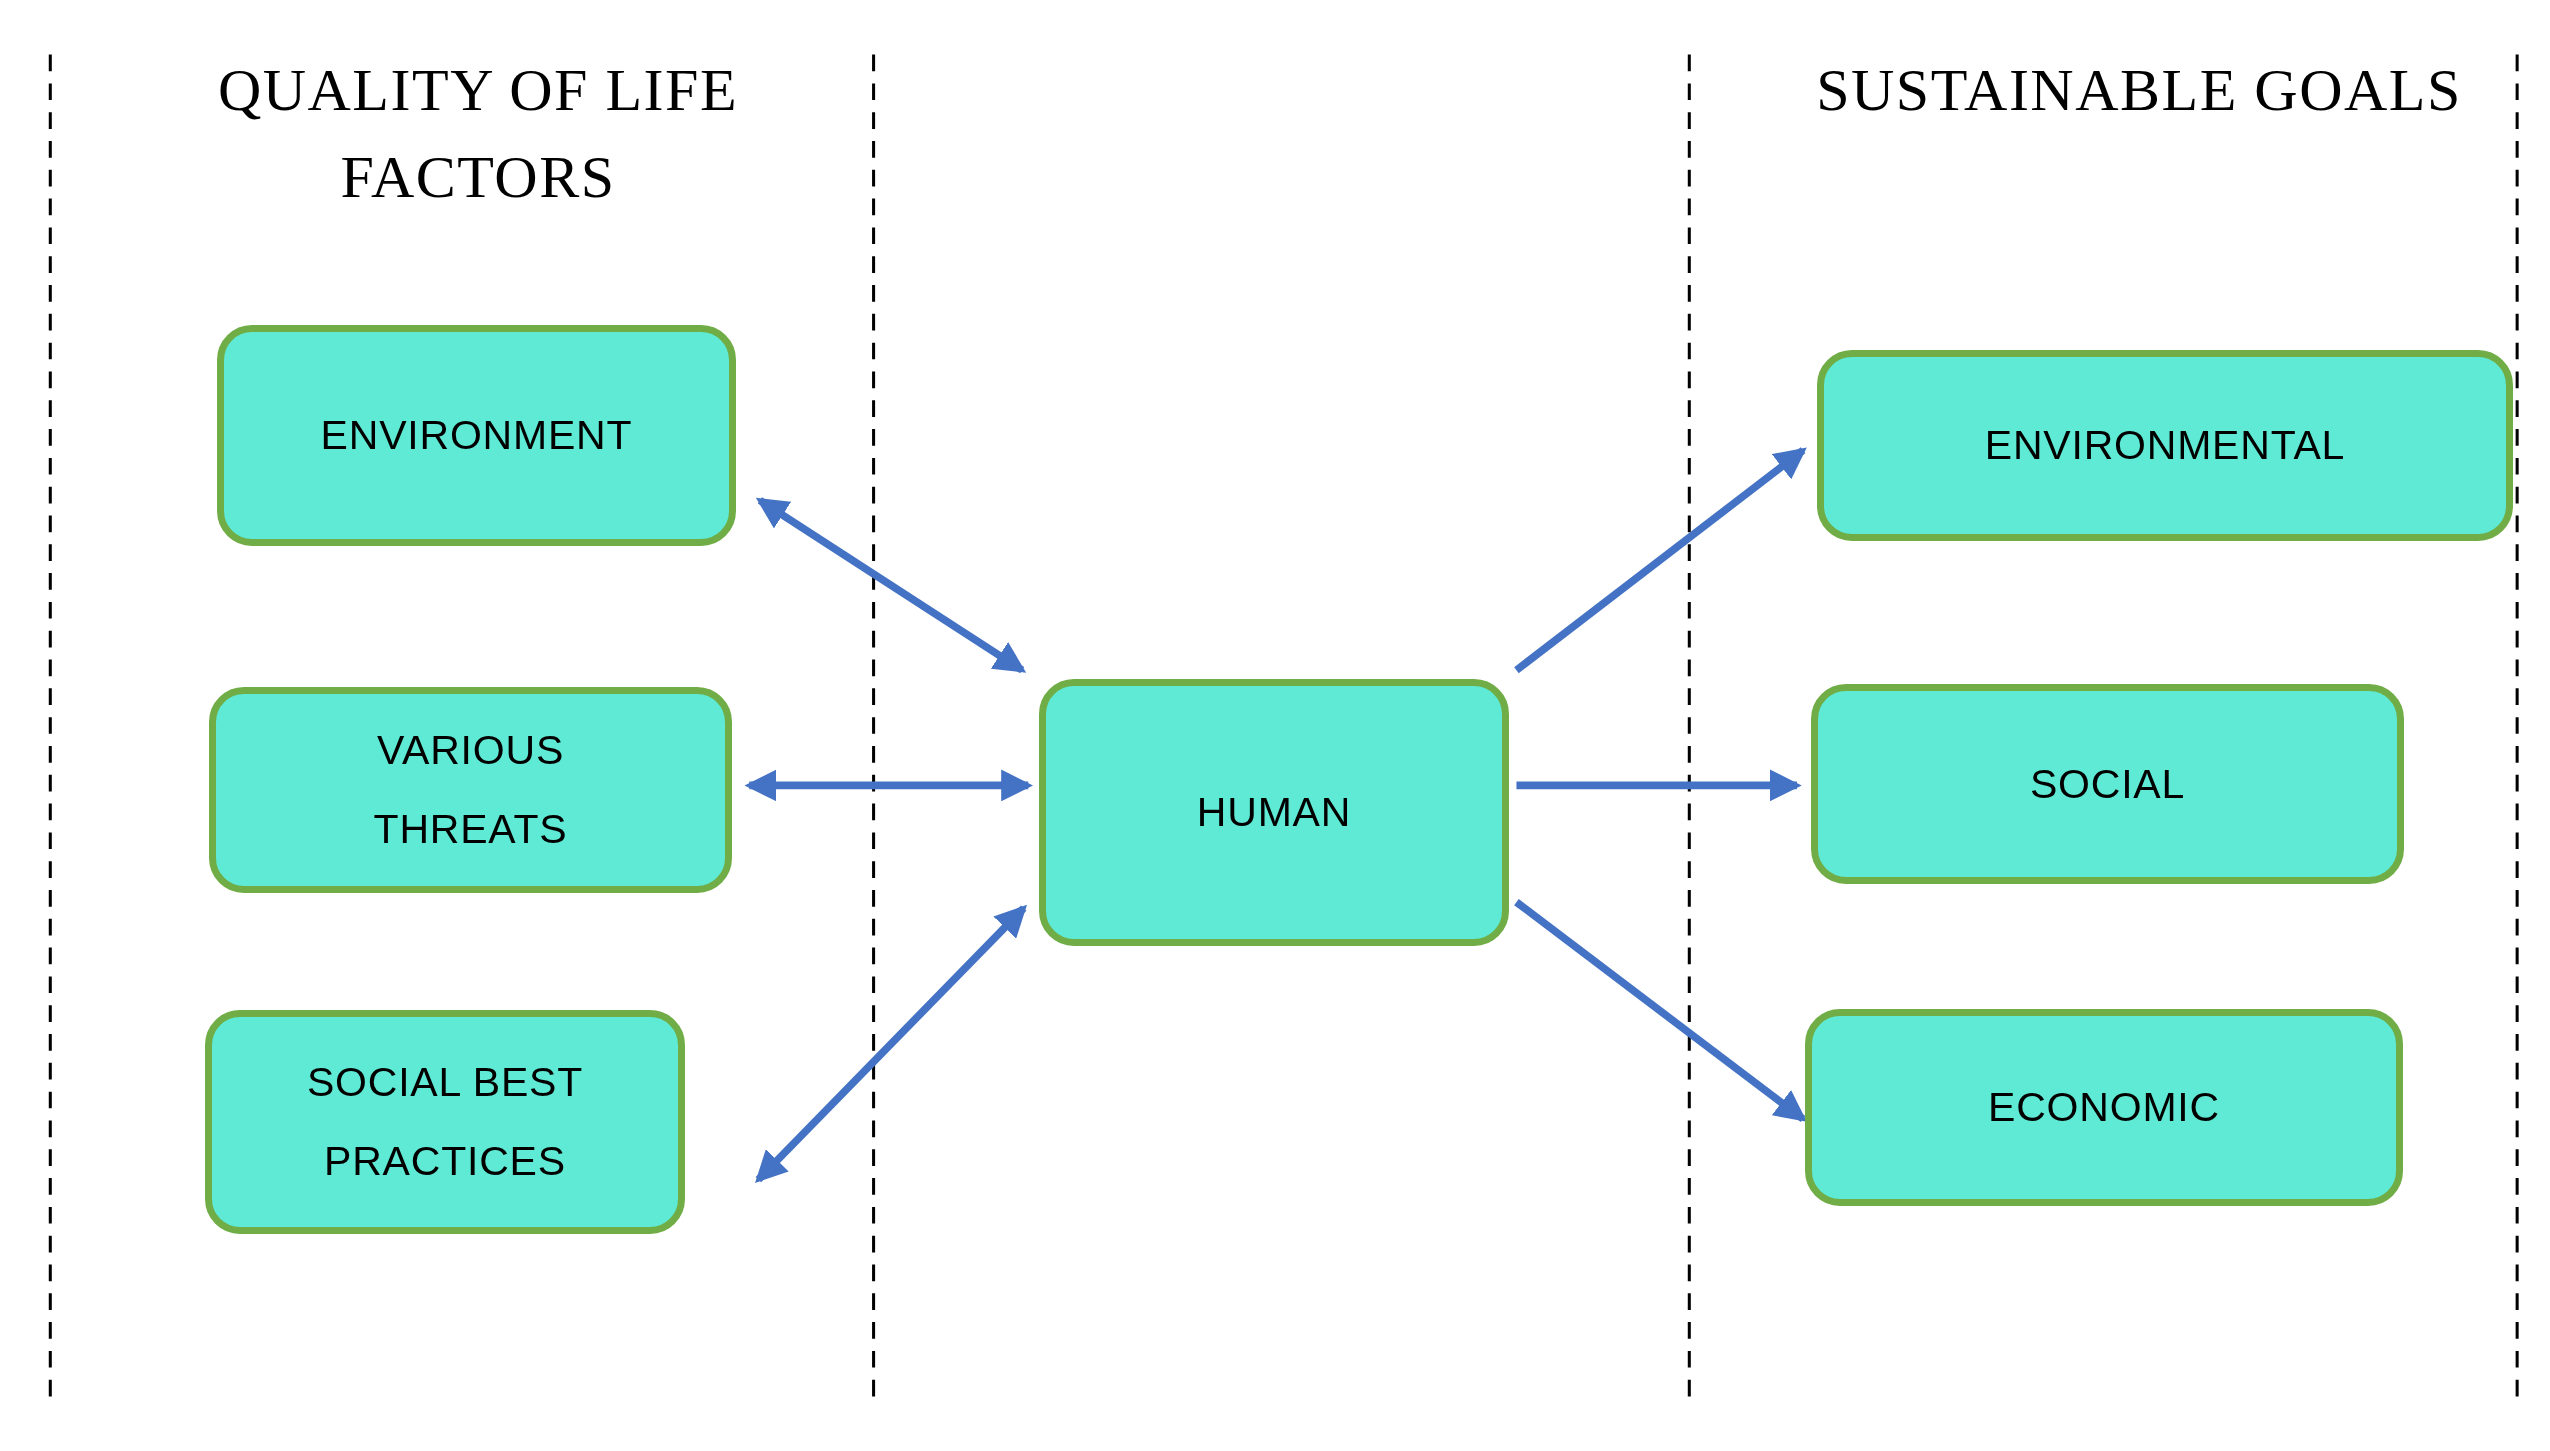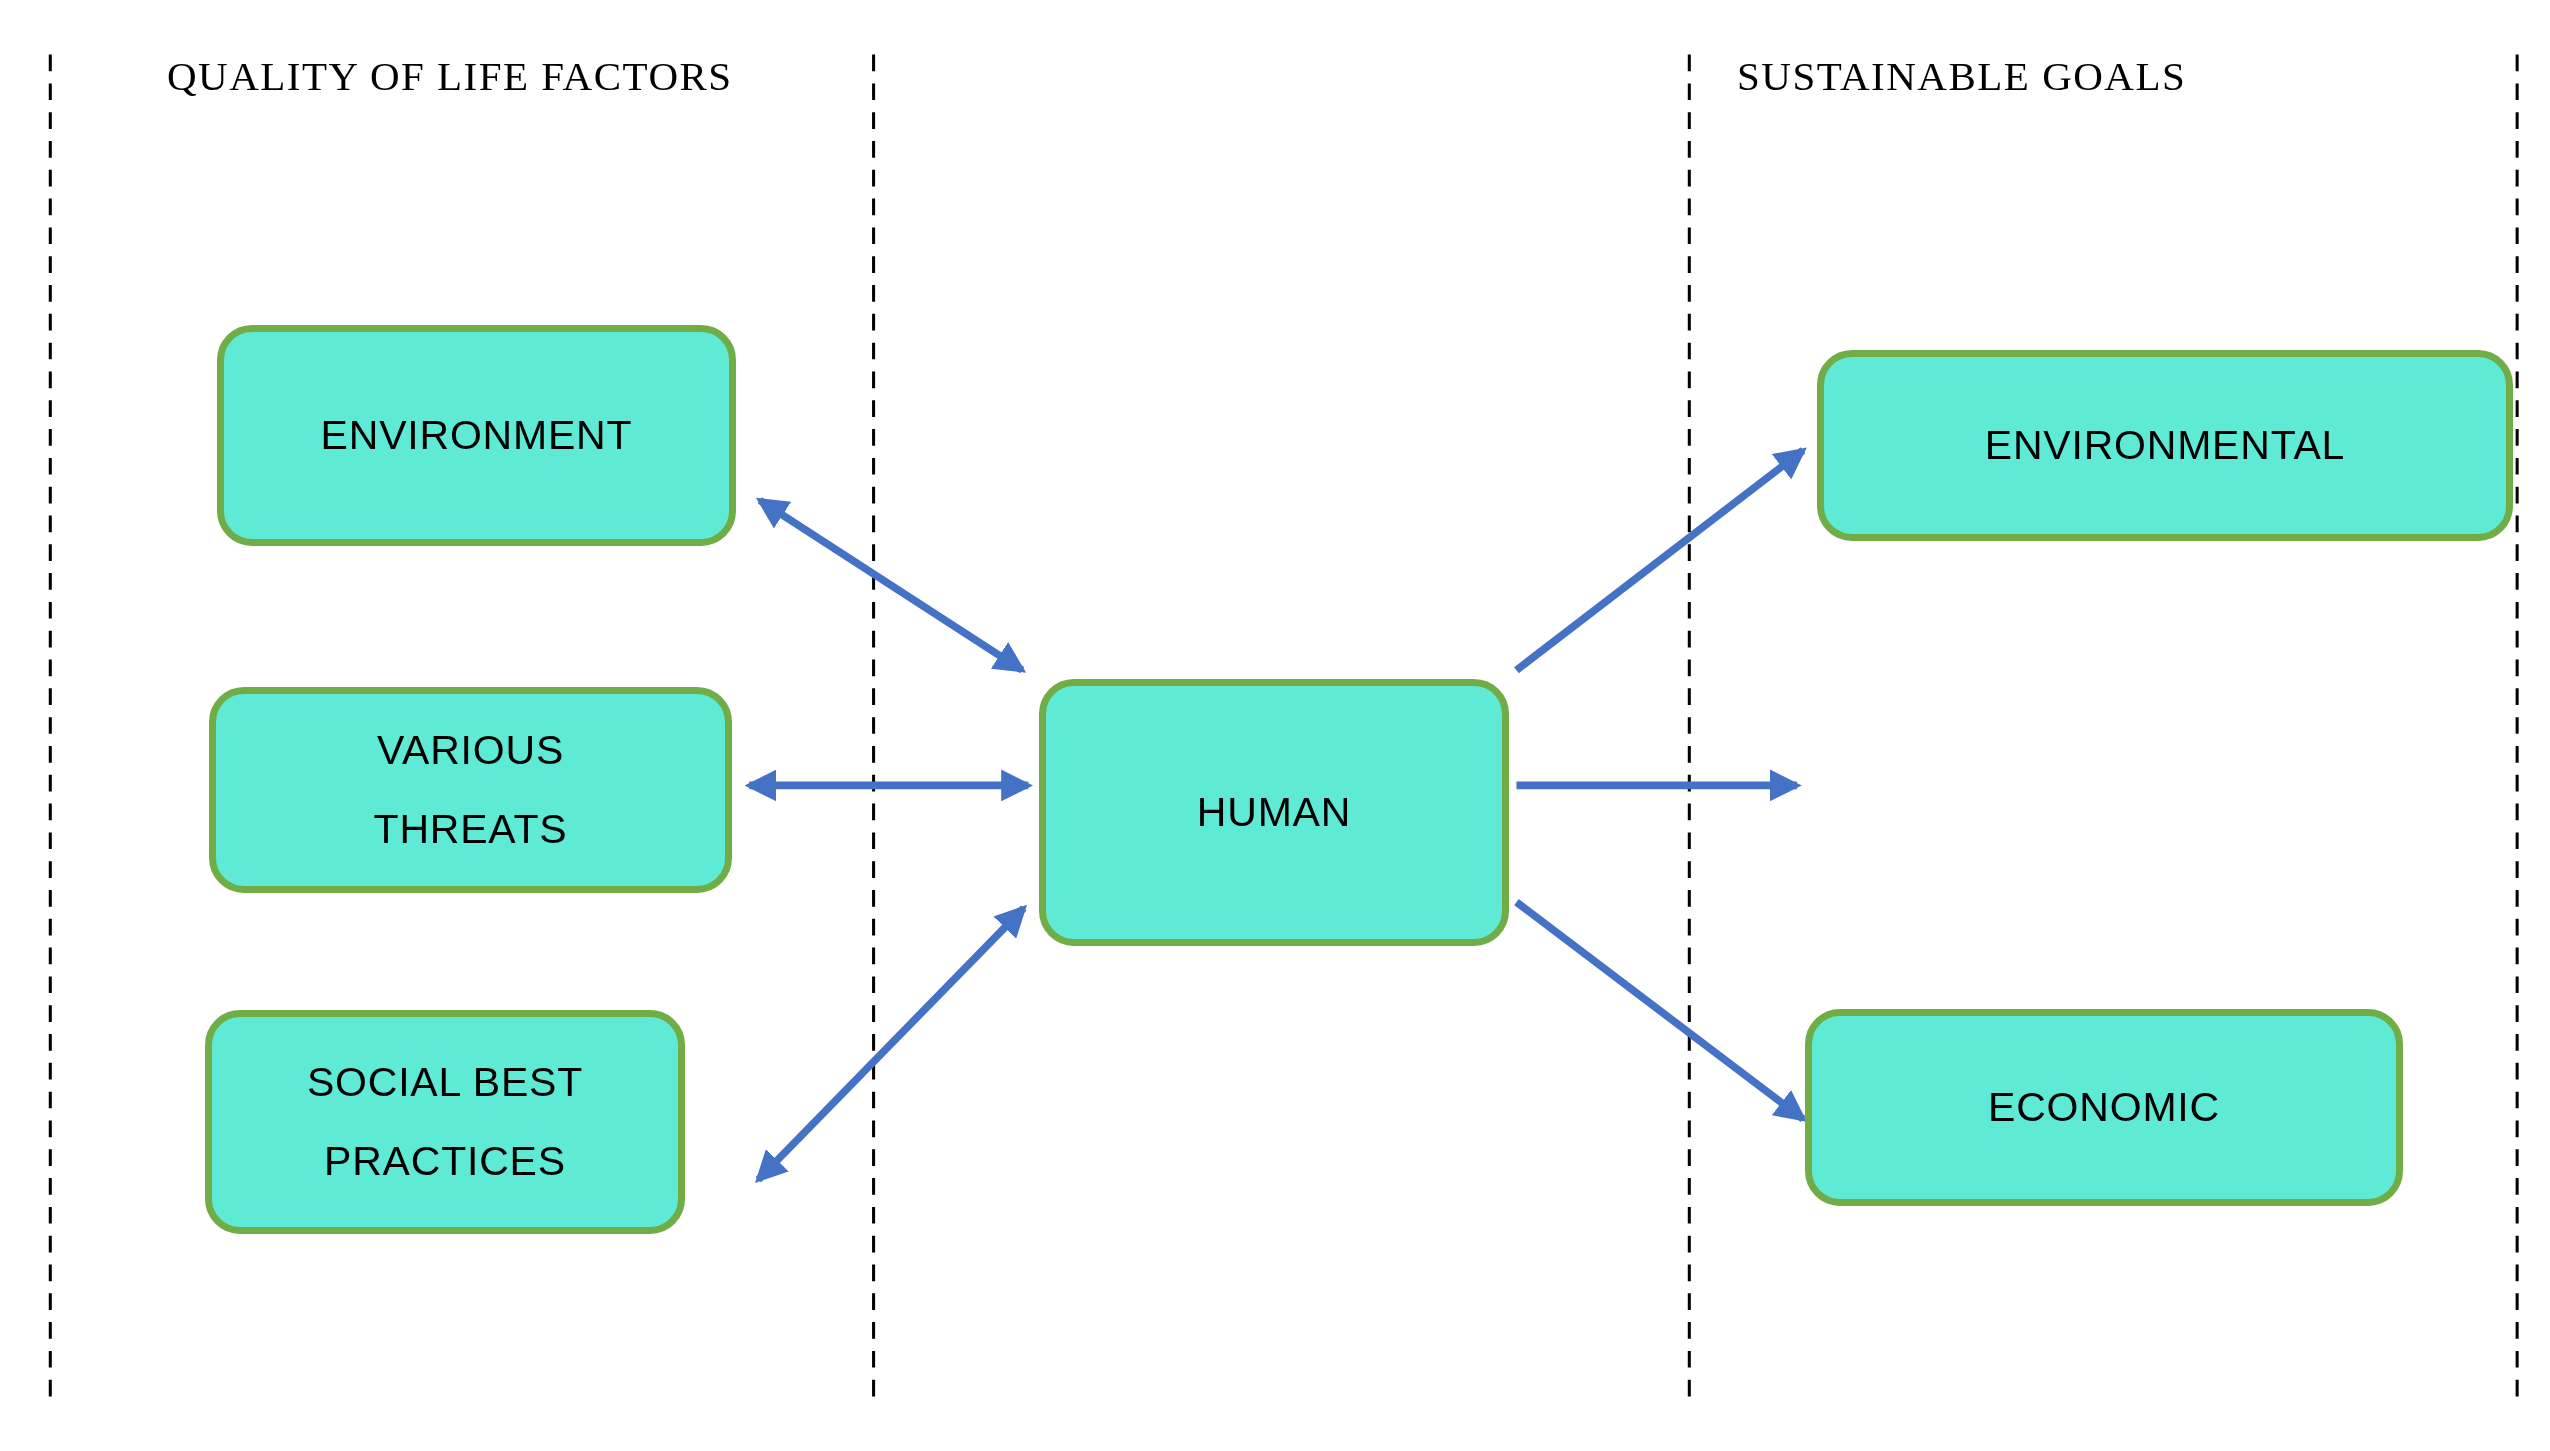--- a/index.html
+++ b/index.html
@@ -7,23 +7,24 @@
     position:relative;
     width:2550px;height:1451px;
     background:#ffffff;
     font-family:"Liberation Sans", sans-serif;
     overflow:hidden;
   }
   #overlay{position:absolute;left:0;top:0;width:2550px;height:1451px;z-index:0;}
   .section-title{
     position:absolute;
     font-family:"Liberation Serif", serif;
-    font-size:41px;
+    font-size:60px;
     line-height:1.45;
     color:#000000;
+    text-align:center;
     letter-spacing:1.5px;
     z-index:2;
   }
   #title-left{left:167px;top:47px;width:622px;}
   #title-right{left:1737px;top:47px;width:804px;}
   .node{
     position:absolute;
     box-sizing:border-box;
     background:#5eead4;
     border:7.6px solid #70AD47;
@@ -87,18 +88,21 @@
     <span class="label">SOCIAL BEST PRACTICES</span>
   </div>
 
   <div class="node" id="box-human">
     <span class="label">HUMAN</span>
   </div>
 
   <div class="node" id="box-environmental">
     <span class="label">ENVIRONMENTAL</span>
   </div>
+  <div class="node" id="box-social">
+    <span class="label">SOCIAL</span>
+  </div>
   <div class="node" id="box-economic">
     <span class="label">ECONOMIC</span>
   </div>
 
 </div>
 
 
 </body></html>

